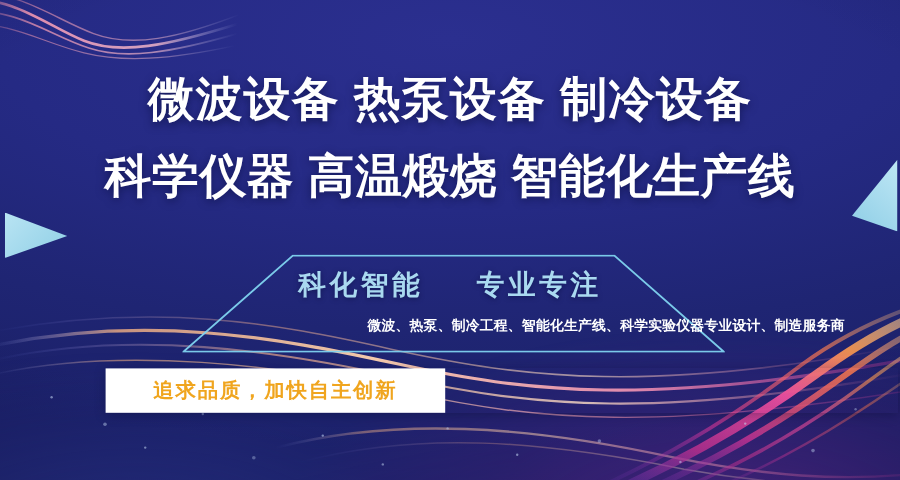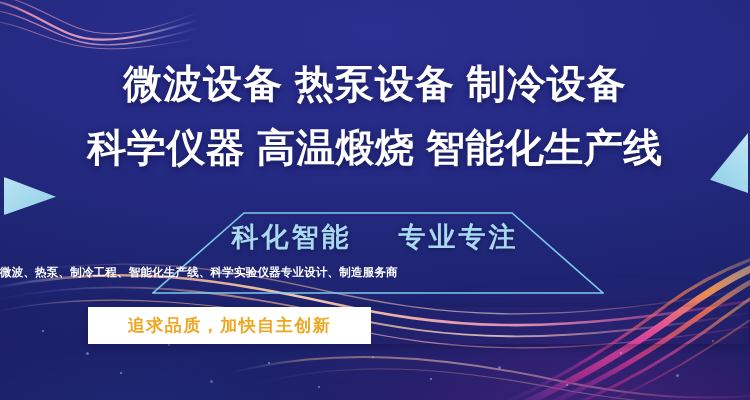--- a/index.html
+++ b/index.html
@@ -130,35 +130,35 @@
   }
   .trapezoid svg { display: block; }
 
   .slogan {
     position: absolute;
     left: 0;
     top: 222px;
     width: 750px;
     text-align: center;
     color: #a9d9f0;
-    font-size: 27px;
+    font-size: 23px;
     font-weight: 700;
     letter-spacing: 3px;
     line-height: 30px;
     white-space: nowrap;
     text-shadow: 0 1px 4px rgba(6,10,50,.5);
   }
   .slogan .gap { display: inline-block; width: 26px; }
 
   .subtitle {
     position: absolute;
     left: 0;
     top: 264px;
     width: 704px;
-    text-align: left;
+    text-align: right;
     color: #ffffff;
     font-size: 11.5px;
     font-weight: 700;
     letter-spacing: .2px;
     line-height: 16px;
     white-space: nowrap;
   }
 
   
   .bottom-bar {

